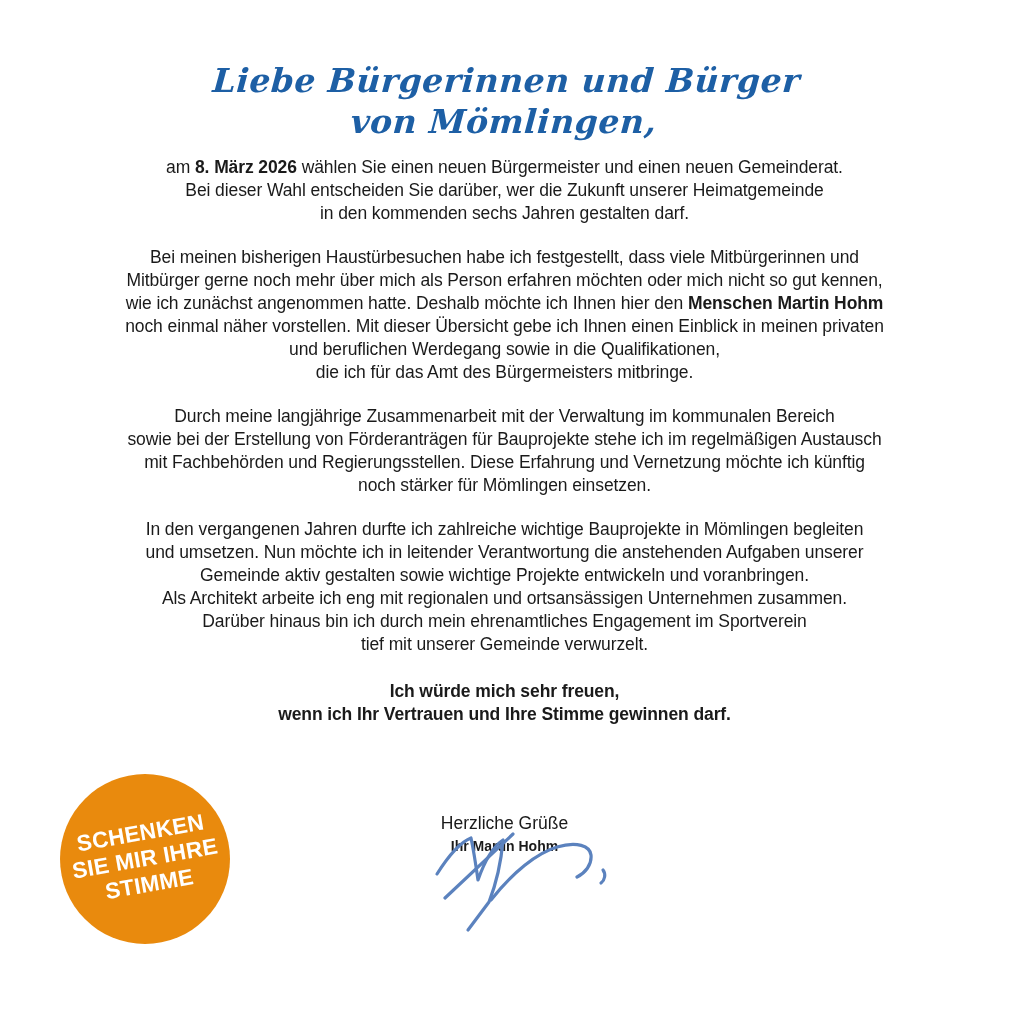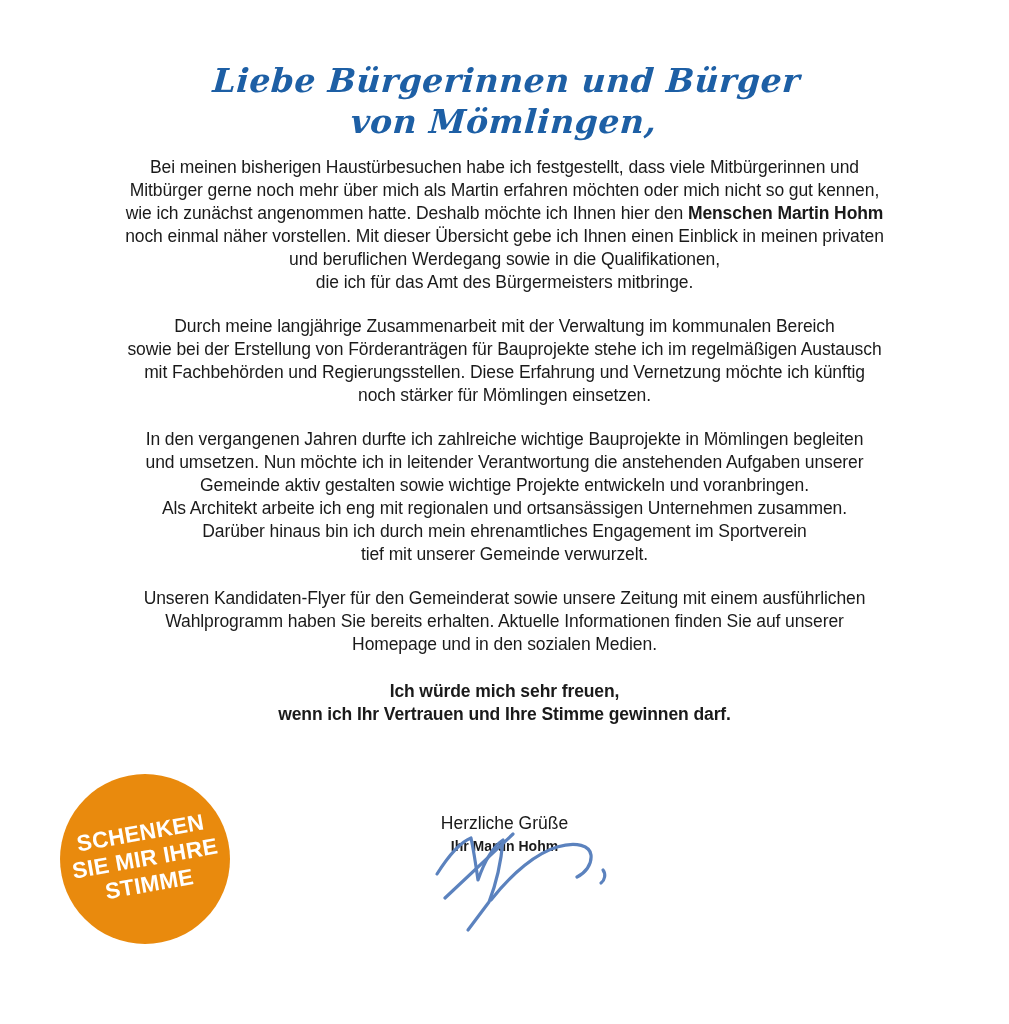--- a/index.html
+++ b/index.html
@@ -84,43 +84,43 @@
 </head>
 <body>
 
 <div class="page">
 
   <div class="letter">
 
     <div class="salutation">Liebe Bürgerinnen und Bürger
 von Mömlingen,</div>
 
+    <p class="para"><span>am </span><span class="bold">8. März 2026</span><span> wählen Sie einen neuen Bürgermeister und einen neuen Gemeinderat.
+Bei dieser Wahl entscheiden Sie darüber, wer die Zukunft unserer Heimatgemeinde
+in den kommenden sechs Jahren gestalten darf.</span></p>
 
     <p class="para"><span>Bei meinen bisherigen Haustürbesuchen habe ich festgestellt, dass viele Mitbürgerinnen und
-Mitbürger gerne noch mehr über mich als Martin erfahren möchten oder mich nicht so gut kennen,
+Mitbürger gerne noch mehr über mich als Person erfahren möchten oder mich nicht so gut kennen,
 wie ich zunächst angenommen hatte. Deshalb möchte ich Ihnen hier den </span><span class="bold">Menschen Martin Hohm</span><span>
 noch einmal näher vorstellen. Mit dieser Übersicht gebe ich Ihnen einen Einblick in meinen privaten
 und beruflichen Werdegang sowie in die Qualifikationen,
 die ich für das Amt des Bürgermeisters mitbringe.</span></p>
 
     <p class="para">Durch meine langjährige Zusammenarbeit mit der Verwaltung im kommunalen Bereich
 sowie bei der Erstellung von Förderanträgen für Bauprojekte stehe ich im regelmäßigen Austausch
 mit Fachbehörden und Regierungsstellen. Diese Erfahrung und Vernetzung möchte ich künftig
 noch stärker für Mömlingen einsetzen.</p>
 
     <p class="para">In den vergangenen Jahren durfte ich zahlreiche wichtige Bauprojekte in Mömlingen begleiten
 und umsetzen. Nun möchte ich in leitender Verantwortung die anstehenden Aufgaben unserer
 Gemeinde aktiv gestalten sowie wichtige Projekte entwickeln und voranbringen.
 Als Architekt arbeite ich eng mit regionalen und ortsansässigen Unternehmen zusammen.
 Darüber hinaus bin ich durch mein ehrenamtliches Engagement im Sportverein
 tief mit unserer Gemeinde verwurzelt.</p>
 
-    <p class="para">Unseren Kandidaten-Flyer für den Gemeinderat sowie unsere Zeitung mit einem ausführlichen
-Wahlprogramm haben Sie bereits erhalten. Aktuelle Informationen finden Sie auf unserer
-Homepage und in den sozialen Medien.</p>
 
     <p class="para closing">Ich würde mich sehr freuen,
 wenn ich Ihr Vertrauen und Ihre Stimme gewinnen darf.</p>
 
     <div class="signoff">
       <div>Herzliche Grüße</div>
       <div class="name">Ihr Martin Hohm</div>
     </div>
 
   </div>

